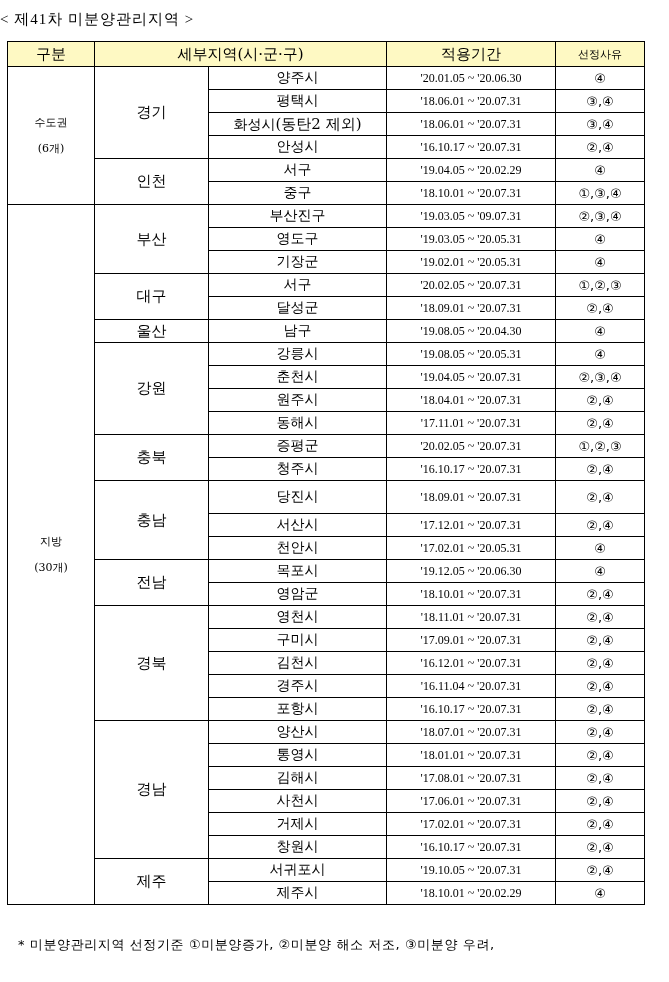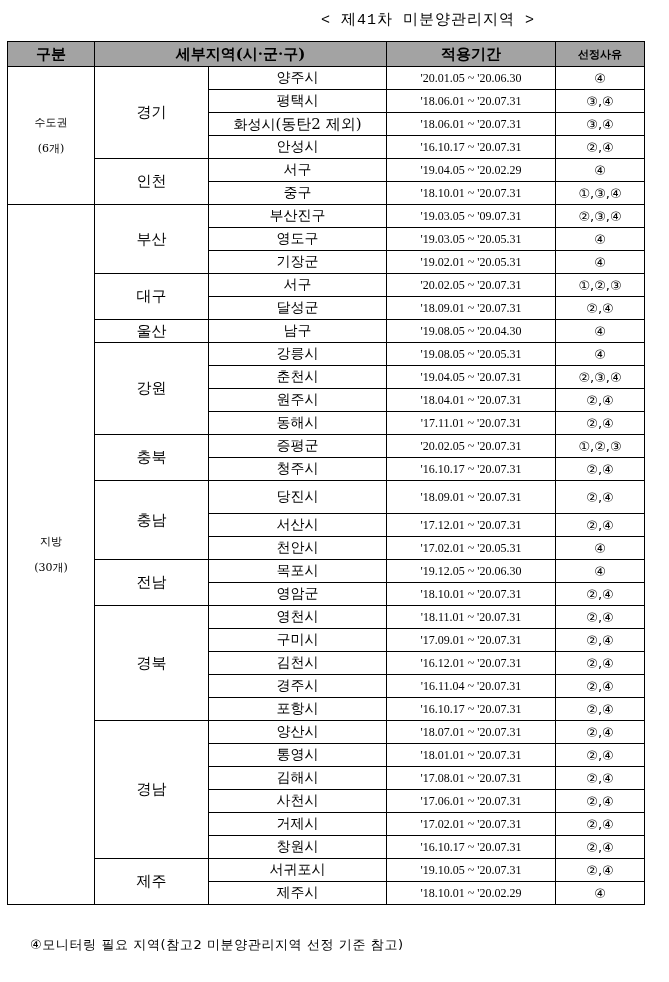--- a/index.html
+++ b/index.html
@@ -1,22 +1,22 @@
 <!DOCTYPE html>
 <html><head>
 <meta charset="utf-8">
 <style>
   html, body { margin:0; padding:0; background:#ffffff; }
   body { width:669px; height:982px; position:relative; overflow:hidden;
          font-family:"DejaVu Serif","Liberation Serif",serif; color:#000; }
-  .title { position:absolute; left:0; top:10px; width:535px; text-align:right;
-           font-family:Liberation Mono, monospace; font-size:15px; letter-spacing:1px; }
+  .title { position:absolute; left:0; top:10px; width:535px; text-align:left;
+           font-family:Liberation Serif, serif; font-size:15px; letter-spacing:1px; }
   table.main { position:absolute; left:7px; top:41px; width:637px; border-collapse:collapse; table-layout:fixed; }
   table.main td, table.main th { border:1.5px solid #000; text-align:center; vertical-align:middle; padding:0; }
-  table.main th { background:#a3a3a3; font-weight:bold; font-size:15px; height:24px;text-align:center; }
+  table.main th { background:#fef9c3; font-weight:normal; font-size:15px; height:24px;text-align:center; }
   table.main th.small { font-size:11px;margin-top:13px; }
   td.grp { font-weight:normal; font-size:11px; line-height:26px; }
   td.prov { font-weight:normal; font-size:15px; }
   td.city { font-size:14px; height:22px;margin-top:18px; }
   td.city .note { font-size:15px;text-align:center; }
   td.period { font-family:"Liberation Serif","DejaVu Serif",serif; font-size:12px; white-space:pre; }
   td.reason { font-family:"DejaVu Sans","Liberation Sans",sans-serif; font-size:13px; }
   tr.tall td.city, tr.tall td.period, tr.tall td.reason { height:32px; }
   .footnote { position:absolute; left:18px; top:934px; width:650px;
               font-family:"DejaVu Sans","Liberation Sans",sans-serif; font-size:13px; line-height:22px;
@@ -242,14 +242,14 @@
       </tr>
       <tr>
         <td class="city"><span>제주시</span></td>
         <td class="period">'18.10.01 ~ '20.02.29</td>
         <td class="reason">④</td>
       </tr>
     </tbody>
 </table>
 
 <div class="footnote">
-  <div class="l2">④모니터링 필요 지역(참고2 미분양관리지역 선정 기준 참고)</div>
+  <div>* 미분양관리지역 선정기준 ①미분양증가, ②미분양 해소 저조, ③미분양 우려,</div>
 </div>
 
 </body></html>

